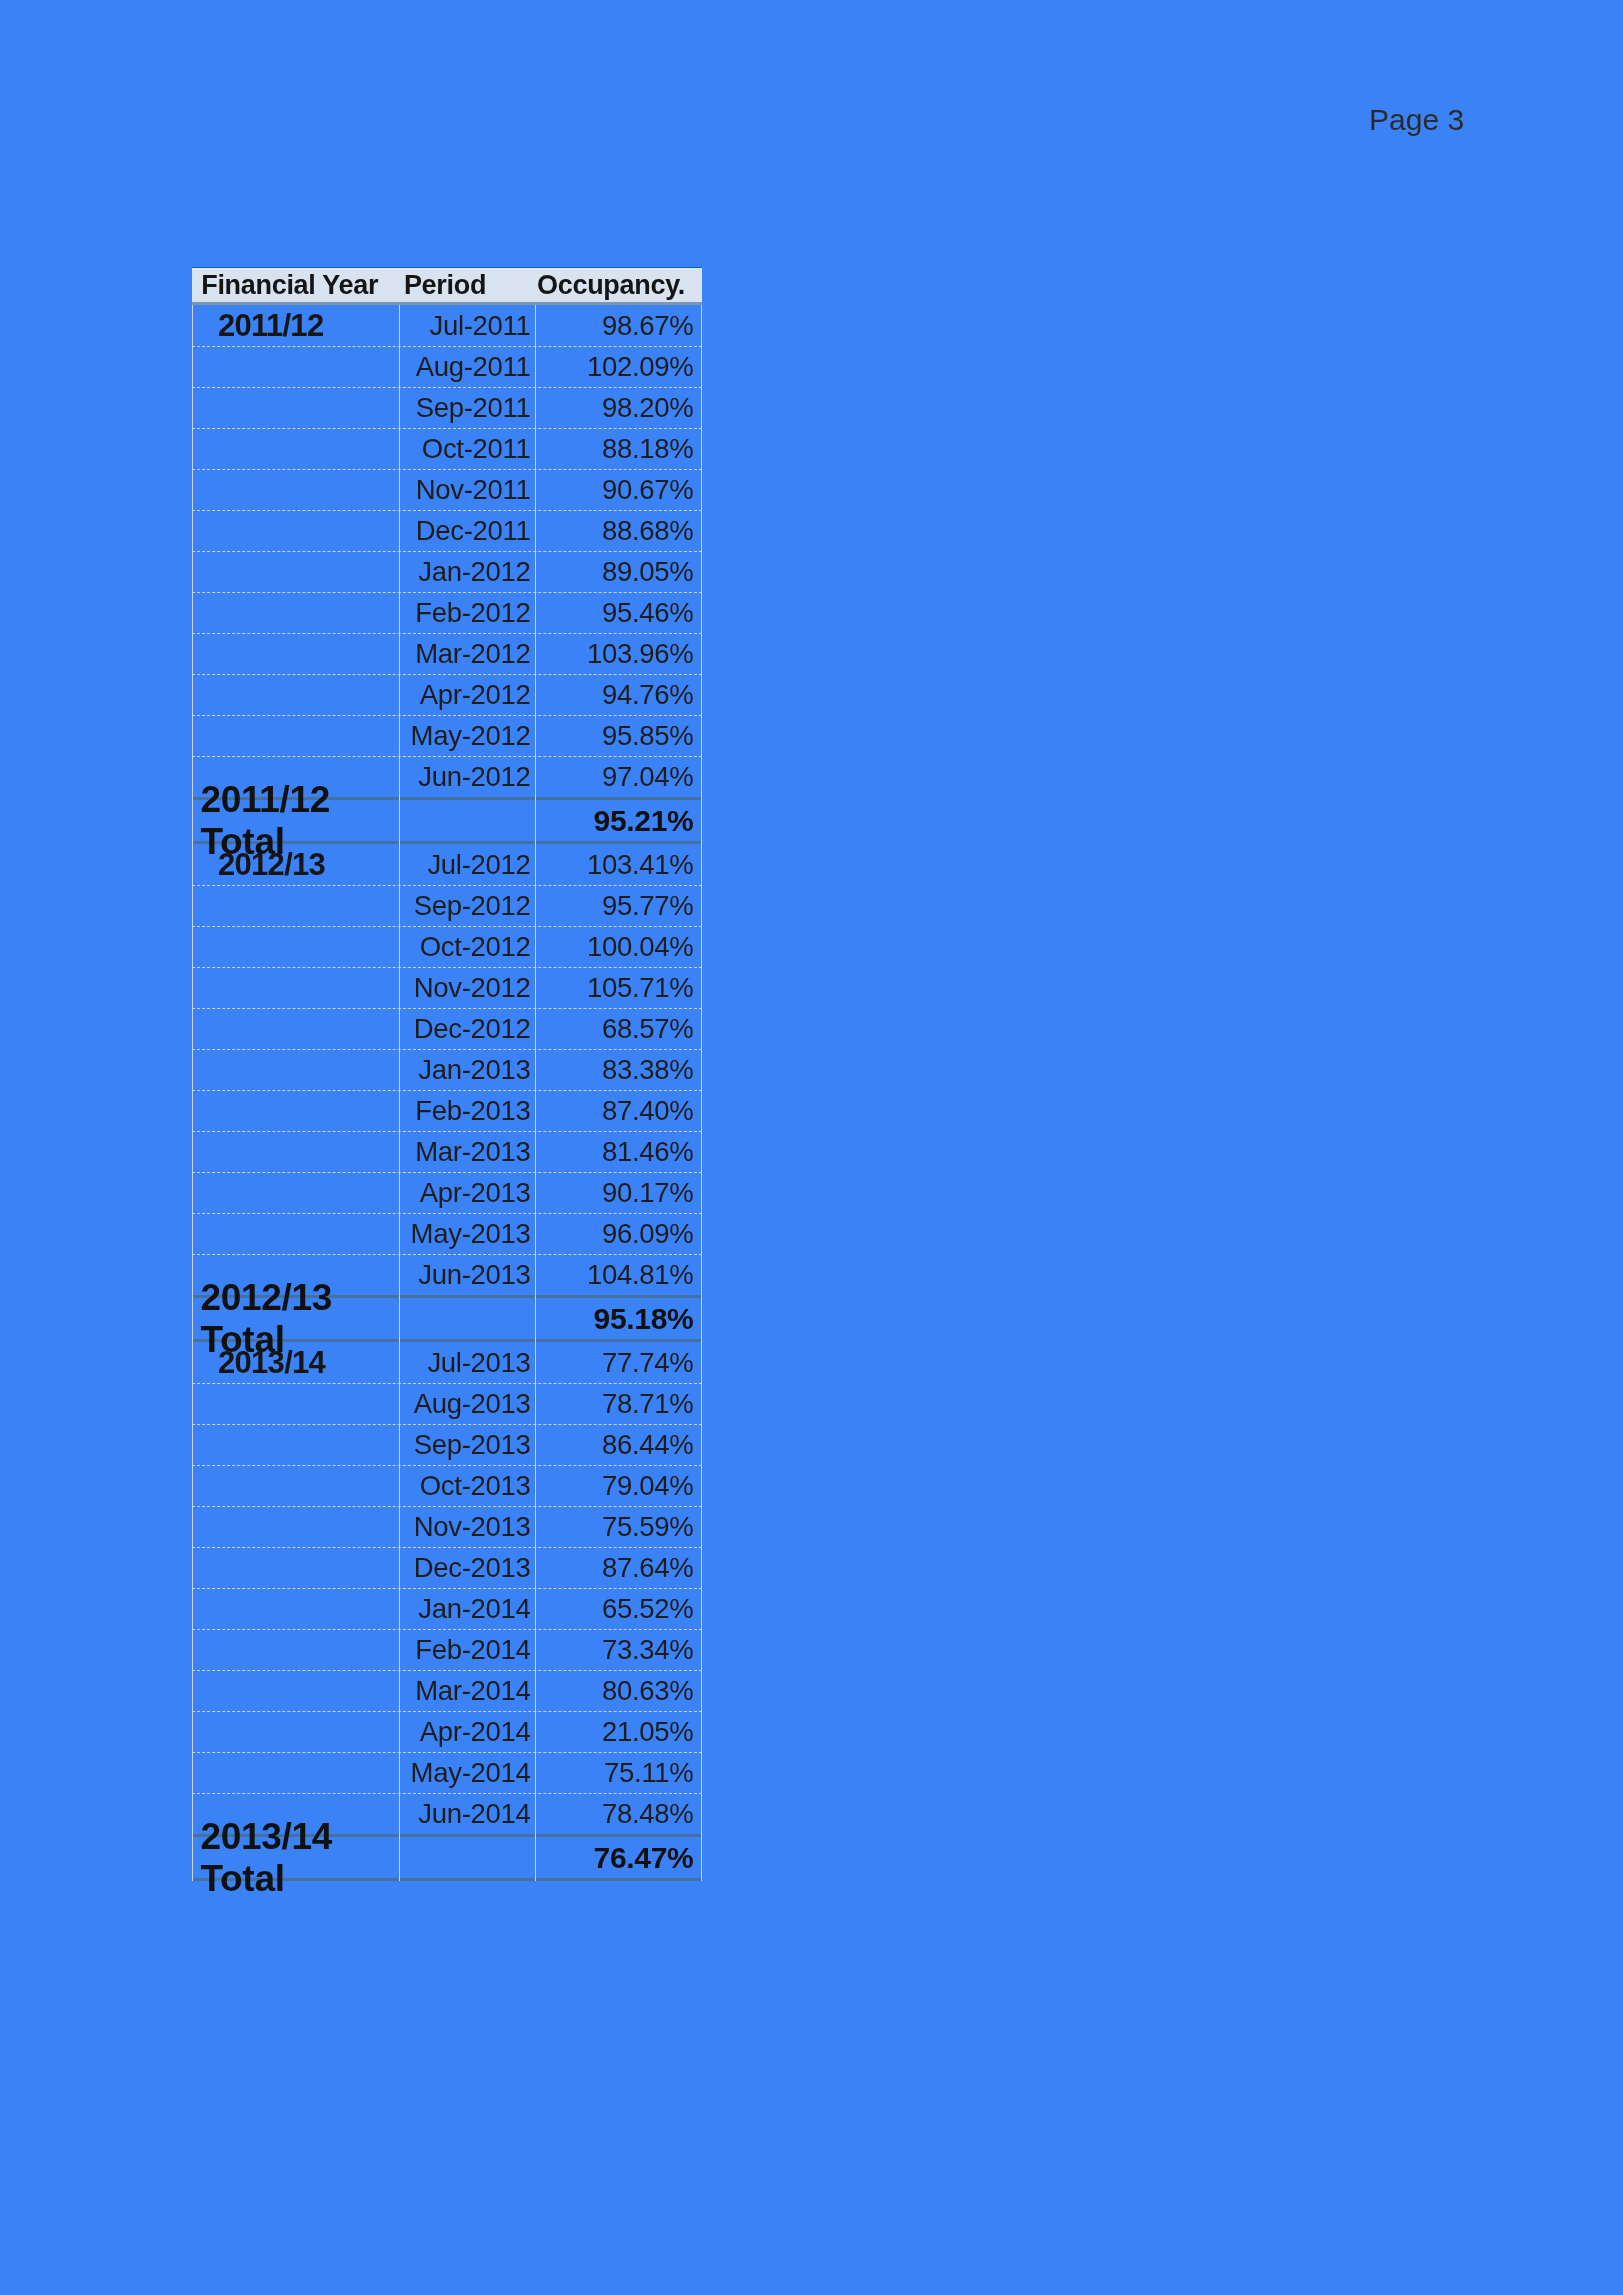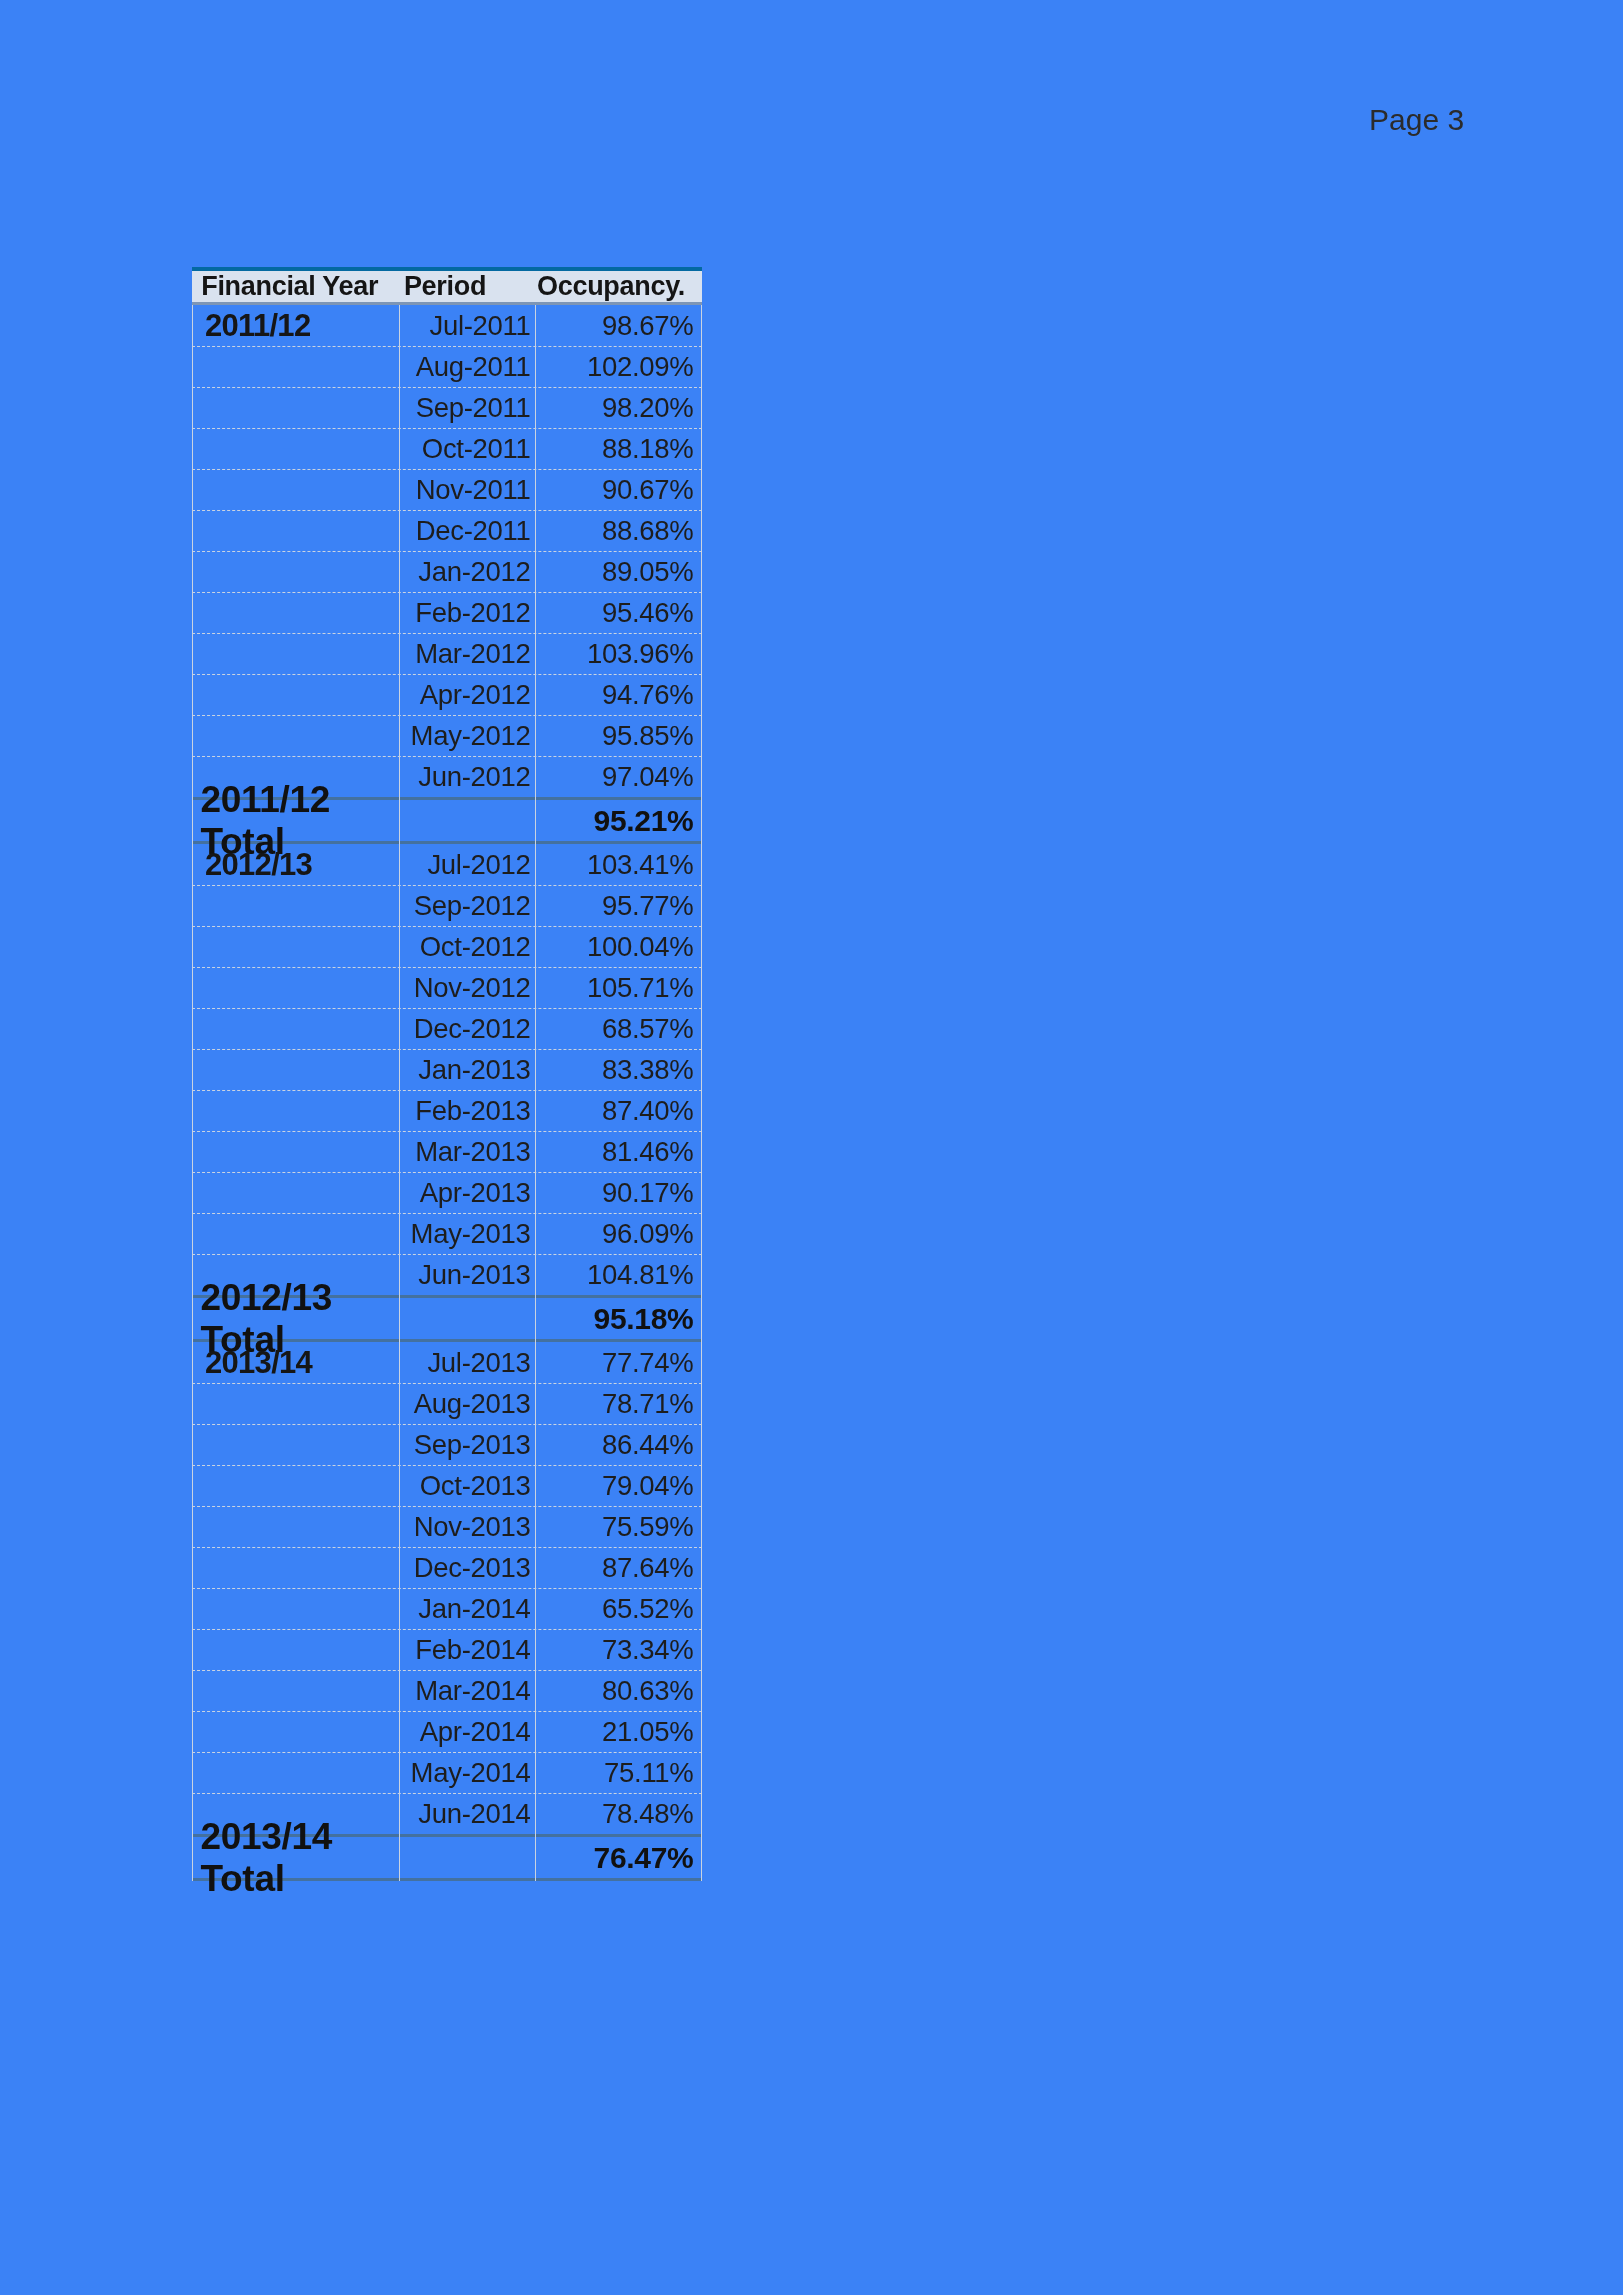--- a/index.html
+++ b/index.html
@@ -16,21 +16,21 @@
     font-size:30px; color:#2b2b2b;
   }
 
   
   .pivot-table {
     position:absolute; left:192px; top:267px; width:510px;
   }
   .thead {
     display:flex; align-items:center; height:38px;
     background:var(--header-fill, #d9e2ef);
-    border-top:4px solid #0369a1;
+    border-top:1px solid #0369a1;
     border-bottom:3.3px solid var(--header-border, #7d95b5);
   }
   .th { font-weight:700; font-size:27px; color:#151515; letter-spacing:-0.3px; flex-shrink:0; }
   .col-fy  { width:208px; }
   .col-p   { width:137px; }
   .col-occ { width:165px; }
   .th.col-fy  { padding-left:9.2px; }
   .th.col-p   { padding-left:3.9px; }
   .th.col-occ { text-align:right; padding-right:18px; }
 
@@ -41,21 +41,21 @@
   }
   .vline-0 { left:0; }
   .vline-1 { left:207px; }
   .vline-2 { left:343px; }
   .vline-3 { left:509px; }
 
   .tr { display:flex; align-items:center; height:41px; position:relative; }
   .tr.sep { border-top:1.3px dashed var(--gridline, #c9d3e1); }
   .td { flex-shrink:0; }
 
-  .year   { font-weight:700; font-size:31px; letter-spacing:-0.7px; color:#161616; padding-left:13px; }
+  .year   { font-weight:700; font-size:31px; letter-spacing:-0.7px; color:#161616; padding-left:26px; }
   .period { font-size:27.5px; letter-spacing:-0.3px; text-align:right; padding-right:6.5px; color:#1d1d1d; }
   .value  { font-size:27.5px; letter-spacing:-0.3px; text-align:right; padding-right:8.5px; color:#1d1d1d; }
 
   .tr.total {
     height:47px;
     border-top:3.9px solid var(--total-border, #44719f);
     border-bottom:3.9px solid var(--total-border, #44719f);
   }
   .total-label { font-weight:700; font-size:37px; letter-spacing:-0.3px; color:#111111; padding-left:8.5px; }
   .total-value { font-weight:700; font-size:30px; letter-spacing:-0.3px; color:#111111; text-align:right; padding-right:8.5px; }

